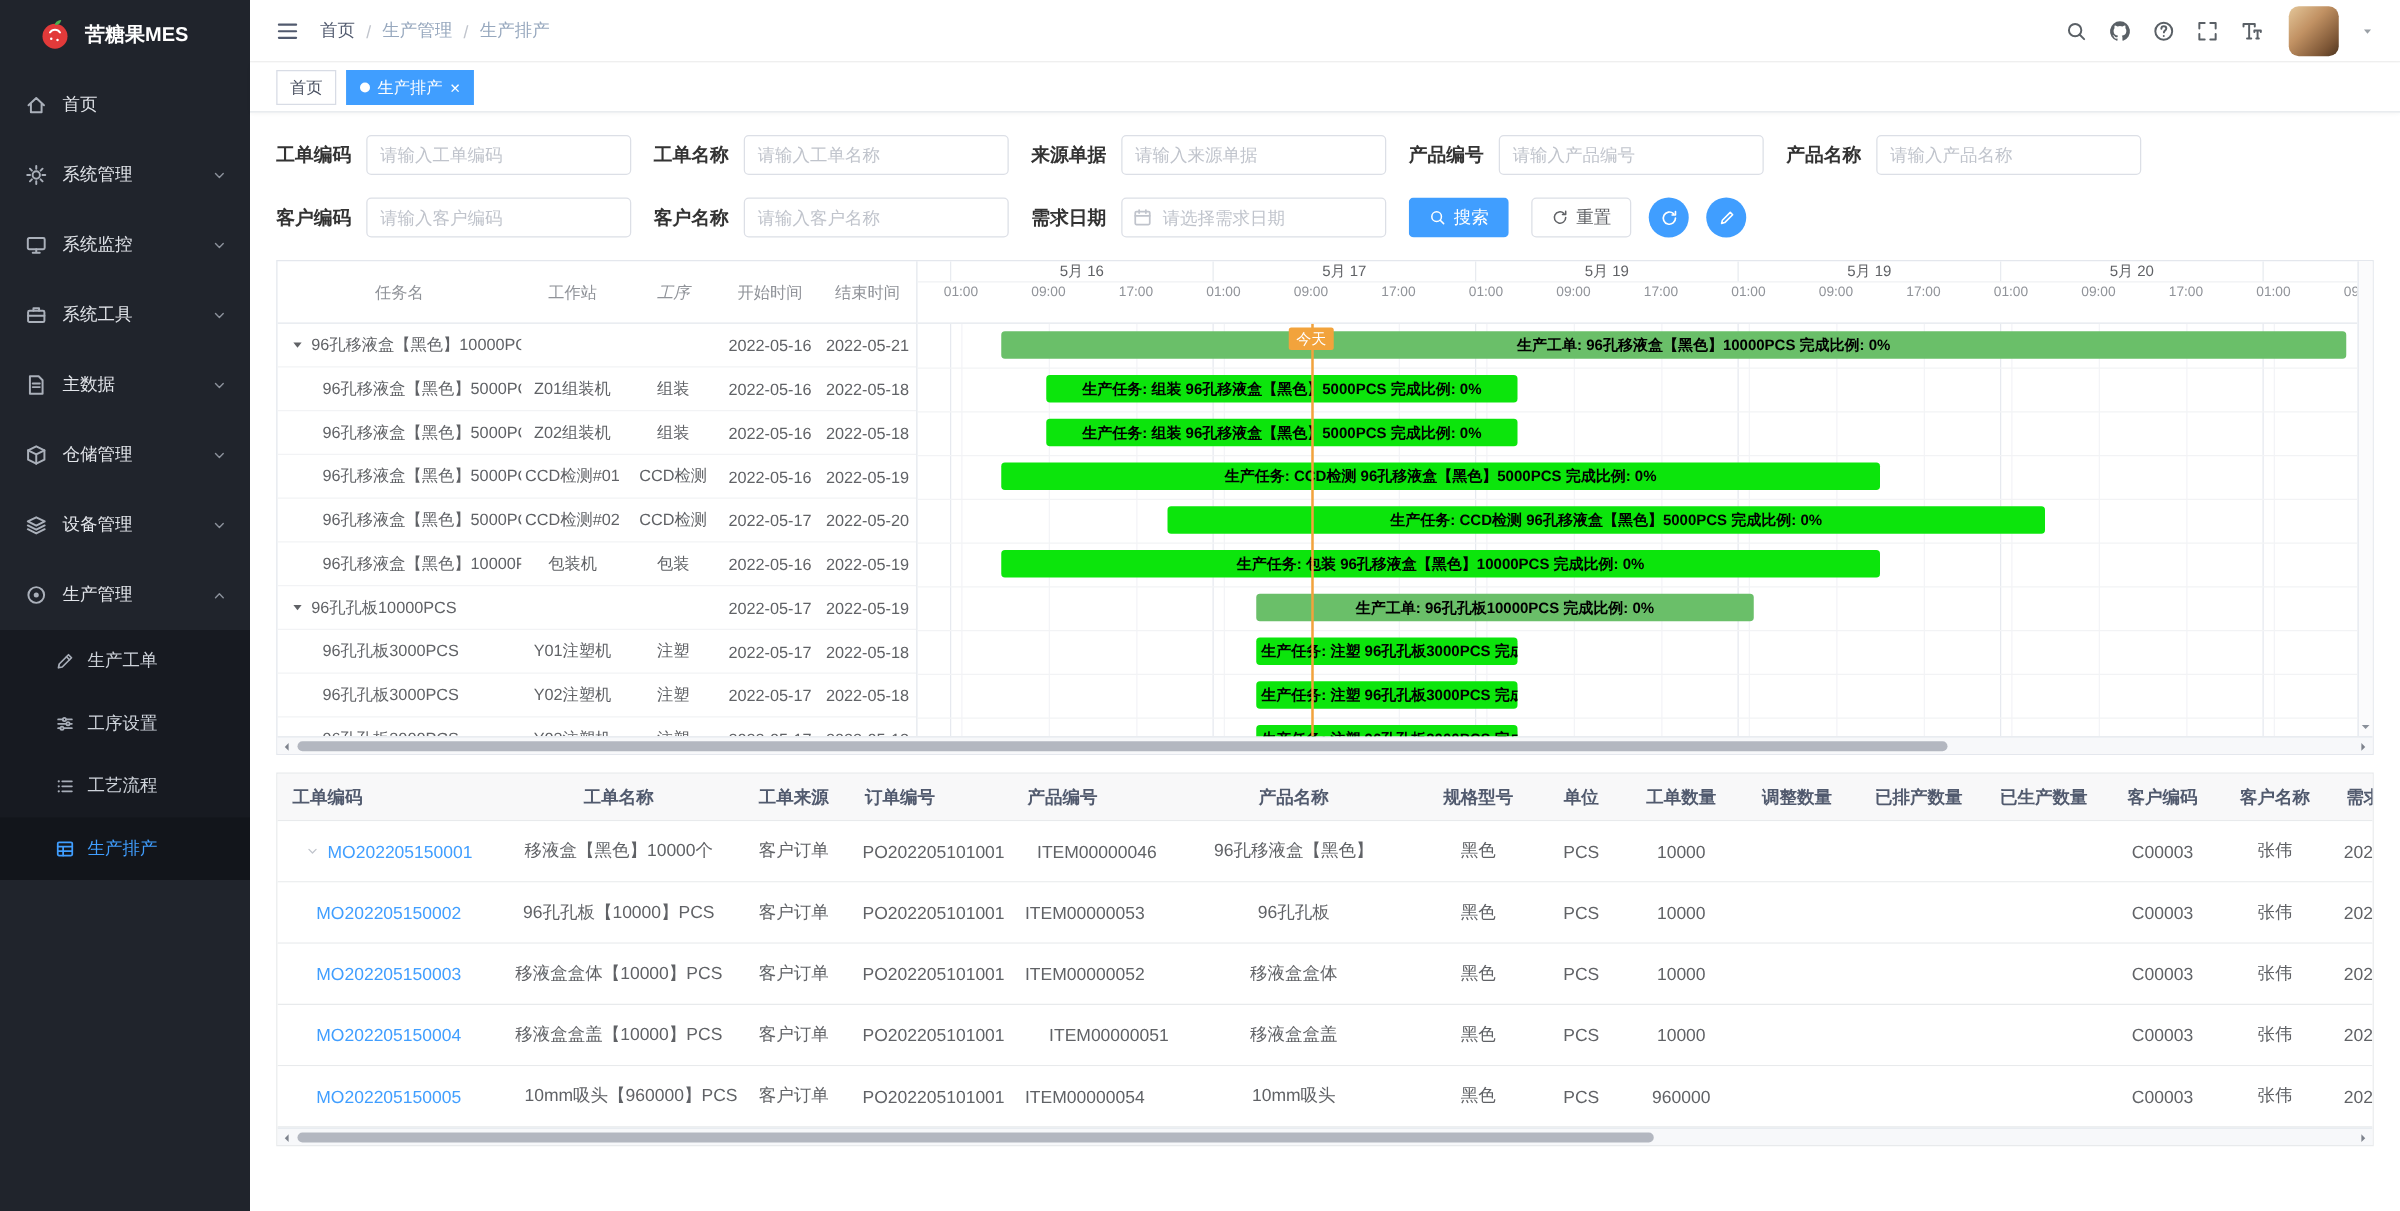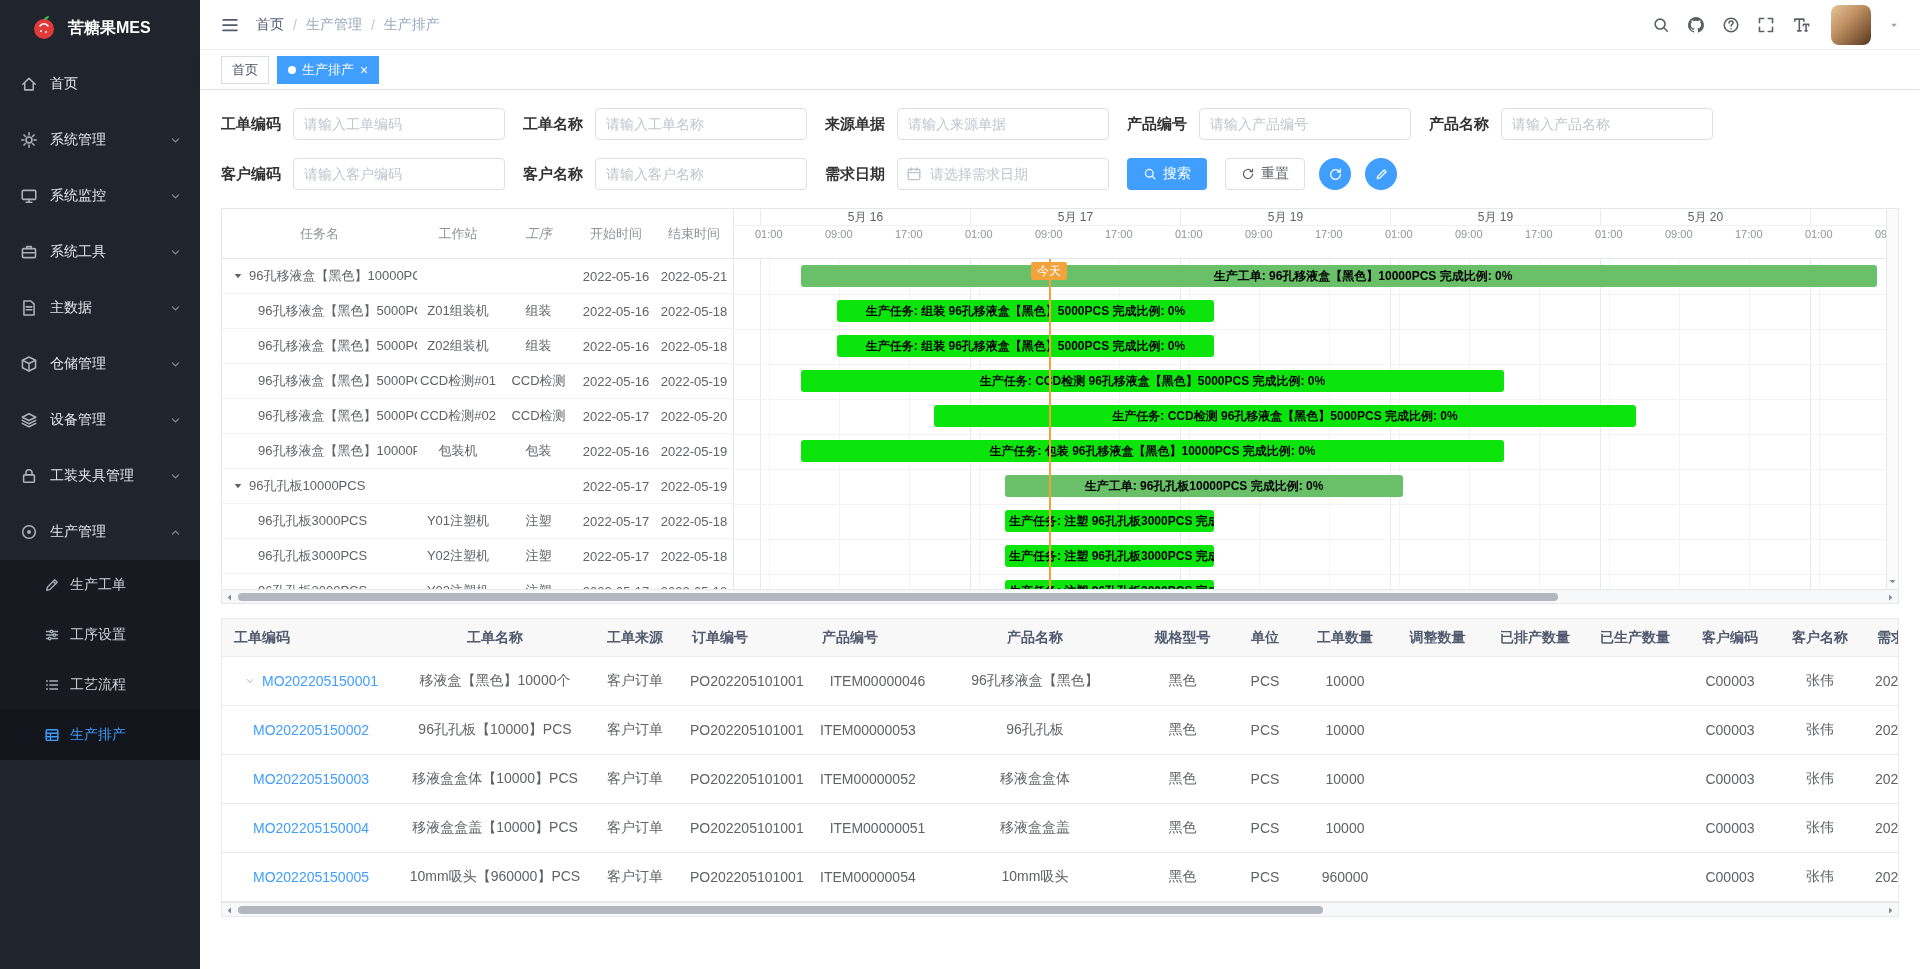--- a/index.html
+++ b/index.html
@@ -220,34 +220,20 @@
           <span>设备管理</span>
           <span class="icon chev">
             <svg viewBox="0 0 16 16" xmlns="http://www.w3.org/2000/svg" fill="none" stroke="currentColor" stroke-width="1.4" stroke-linecap="round" stroke-linejoin="round">
               <path d="M4.2 6 8 9.8 11.8 6"></path>
             </svg>
           </span>
         </div>
         <div class="menu-item">
           <span class="icon mi-icon">
             <svg viewBox="0 0 16 16" xmlns="http://www.w3.org/2000/svg" fill="none" stroke="currentColor" stroke-width="1.4" stroke-linecap="round" stroke-linejoin="round">
-              <rect x="3.2" y="7" width="9.6" height="6.6" rx="1"></rect>
-              <path d="M5.3 7V5.2a2.7 2.7 0 0 1 5.4 0V7"></path>
-            </svg>
-          </span>
-          <span>工装夹具管理</span>
-          <span class="icon chev">
-            <svg viewBox="0 0 16 16" xmlns="http://www.w3.org/2000/svg" fill="none" stroke="currentColor" stroke-width="1.4" stroke-linecap="round" stroke-linejoin="round">
-              <path d="M4.2 6 8 9.8 11.8 6"></path>
-            </svg>
-          </span>
-        </div>
-        <div class="menu-item">
-          <span class="icon mi-icon">
-            <svg viewBox="0 0 16 16" xmlns="http://www.w3.org/2000/svg" fill="none" stroke="currentColor" stroke-width="1.4" stroke-linecap="round" stroke-linejoin="round">
               <circle cx="8" cy="8" r="5.6"></circle>
               <circle cx="8" cy="8" r="1.8" fill="currentColor" stroke="none"></circle>
             </svg>
           </span>
           <span>生产管理</span>
           <span class="icon chev">
             <svg viewBox="0 0 16 16" xmlns="http://www.w3.org/2000/svg" fill="none" stroke="currentColor" stroke-width="1.4" stroke-linecap="round" stroke-linejoin="round">
               <path d="M4.2 10 8 6.2 11.8 10"></path>
             </svg>
           </span>
@@ -750,37 +736,37 @@
               <div class="o-cell" style="width: 90px;">张伟</div>
               <div class="o-cell" style="width: 90px; text-align: left; padding-left: 10px;">202</div>
             </div>
             <div class="o-row">
               <div class="o-cell first" style="width: 178px;">
                 <span class="o-link">MO202205150004</span>
               </div>
               <div class="o-cell" style="width: 190px;">移液盒盒盖【10000】PCS</div>
               <div class="o-cell" style="width: 90px;">客户订单</div>
               <div class="o-cell" style="width: 130px; text-align: left; padding-left: 10px;">PO202205101001</div>
-              <div class="o-cell" style="width: 125px; text-align: center; padding-left: 10px;">ITEM00000051</div>
+              <div class="o-cell" style="width: 125px; text-align: right; padding-left: 10px;">ITEM00000051</div>
               <div class="o-cell" style="width: 200px;">移液盒盒盖</div>
               <div class="o-cell" style="width: 95px;">黑色</div>
               <div class="o-cell" style="width: 70px;">PCS</div>
               <div class="o-cell" style="width: 90px;">10000</div>
               <div class="o-cell" style="width: 95px;"></div>
               <div class="o-cell" style="width: 100px;"></div>
               <div class="o-cell" style="width: 100px;"></div>
               <div class="o-cell" style="width: 90px;">C00003</div>
               <div class="o-cell" style="width: 90px;">张伟</div>
               <div class="o-cell" style="width: 90px; text-align: left; padding-left: 10px;">202</div>
             </div>
             <div class="o-row">
               <div class="o-cell first" style="width: 178px;">
                 <span class="o-link">MO202205150005</span>
               </div>
-              <div class="o-cell" style="width: 190px;">10mm吸头【960000】PCS</div>
+              <div class="o-cell" style="width: 190px; text-align: right;">10mm吸头【960000】PCS</div>
               <div class="o-cell" style="width: 90px;">客户订单</div>
               <div class="o-cell" style="width: 130px; text-align: left; padding-left: 10px;">PO202205101001</div>
               <div class="o-cell" style="width: 125px; text-align: left; padding-left: 10px;">ITEM00000054</div>
               <div class="o-cell" style="width: 200px;">10mm吸头</div>
               <div class="o-cell" style="width: 95px;">黑色</div>
               <div class="o-cell" style="width: 70px;">PCS</div>
               <div class="o-cell" style="width: 90px;">960000</div>
               <div class="o-cell" style="width: 95px;"></div>
               <div class="o-cell" style="width: 100px;"></div>
               <div class="o-cell" style="width: 100px;"></div>

